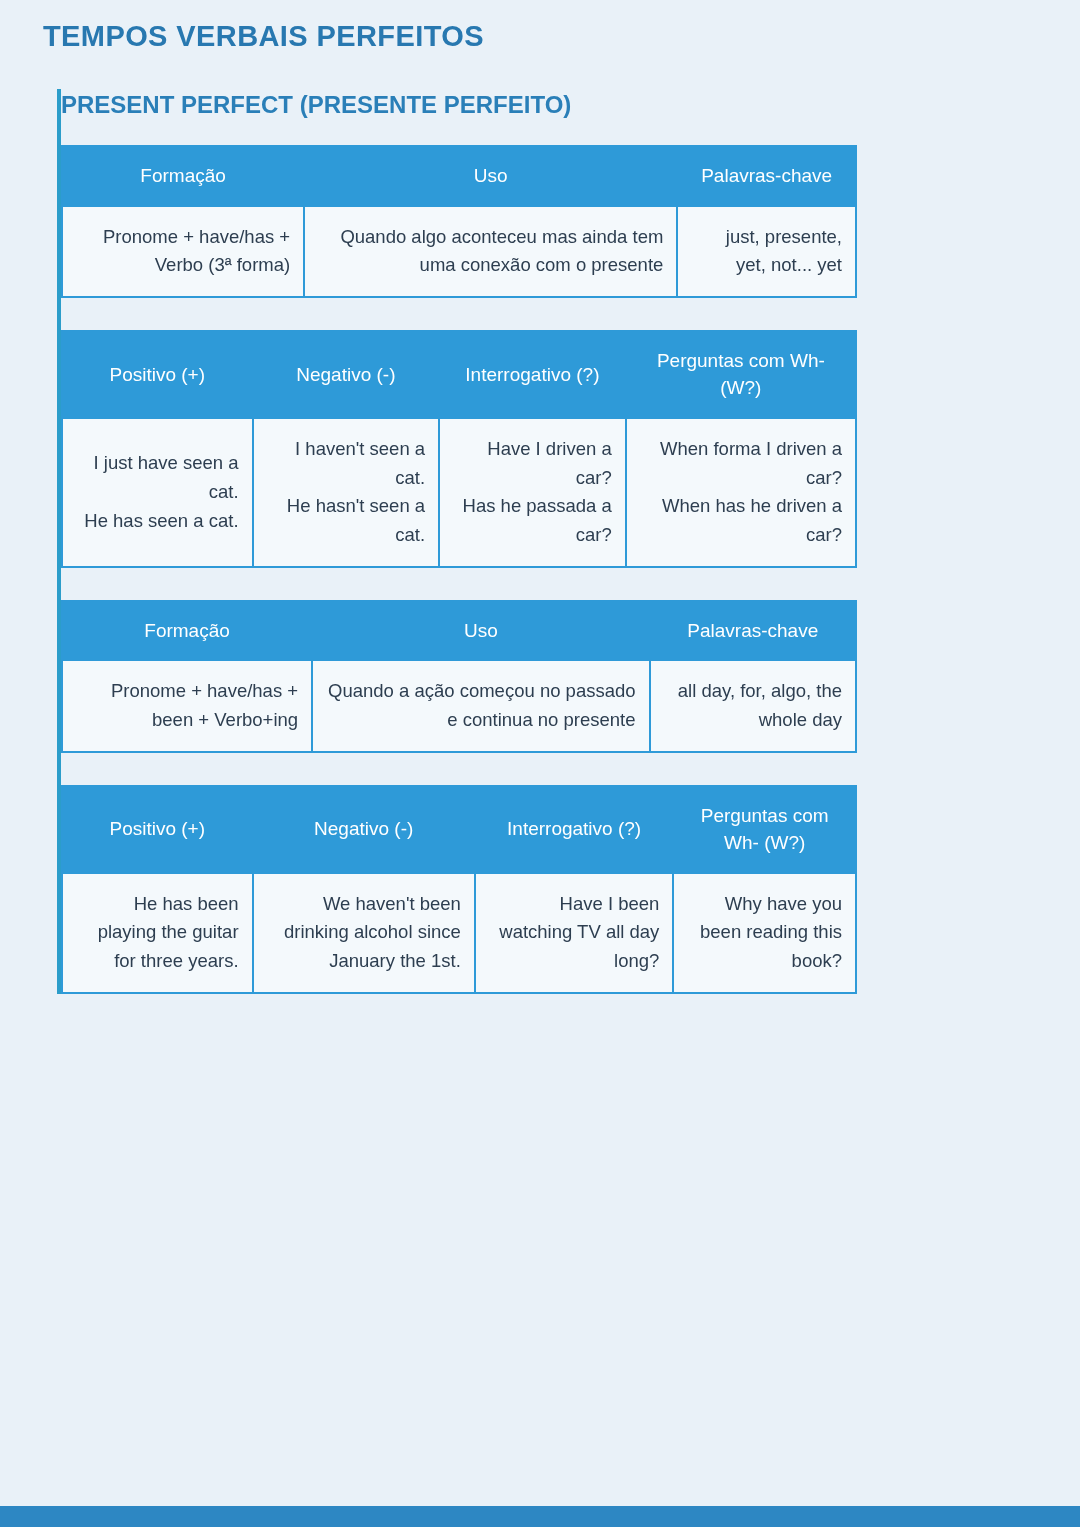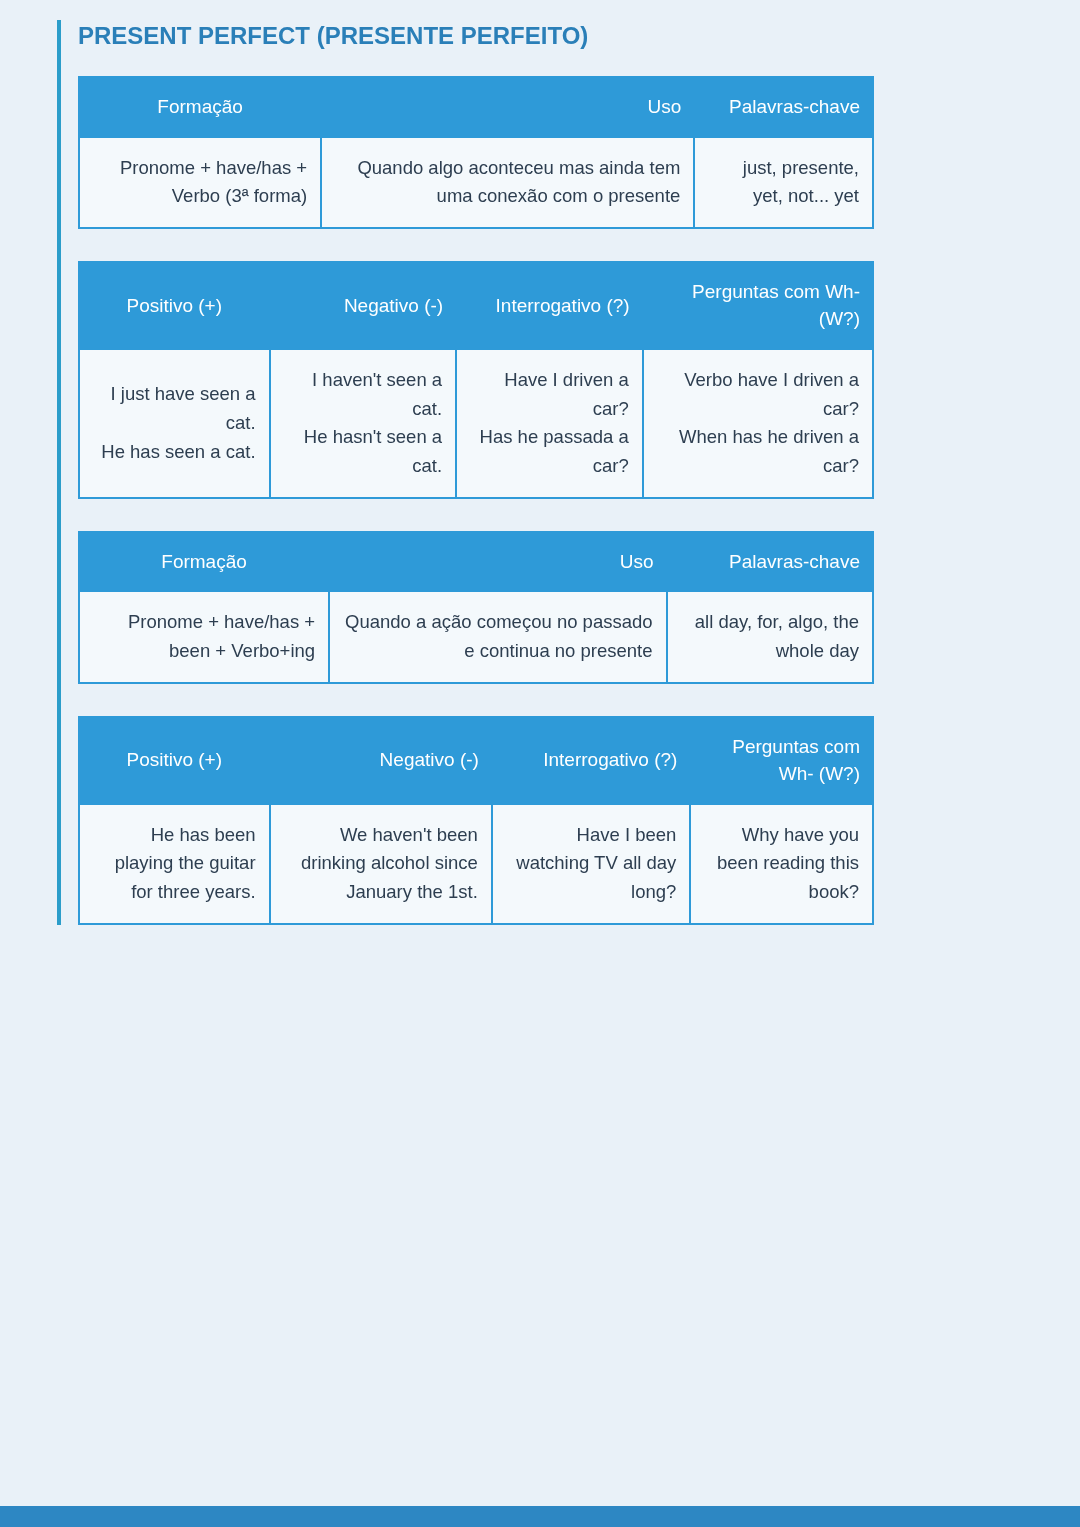--- a/index.html
+++ b/index.html
@@ -1,40 +1,41 @@
 <!DOCTYPE html>
 <html><head>
 <meta charset="utf-8">
 <style>
   * { margin:0; padding:0; box-sizing:border-box; }
   html,body { background:#e9f1f8; }
   body { font-family:"Liberation Sans","DejaVu Sans",sans-serif; color:#2d3e50; }
   .canvas { position:relative; width:1080px; height:1527px; background:#e9f1f8; overflow:hidden; margin:0 auto; }
   .page { padding:20px 0 0 43px; }
   h1 { color:#2878b0; font-size:29px; font-weight:700; letter-spacing:.4px; margin-bottom:36px; }
-  .sections { margin-left:14px; border-left:4px solid #2b9dca; padding-left:17px; }
+  .sections { margin-left:14px; border-left:4px solid #2b9dca; }
   .section h2 { color:#2a7fb8; font-size:24px; font-weight:600; margin-bottom:26px; padding-top:2px; }
   .section .desc { font-size:19px; line-height:1.7; color:#30445a; max-width:935px; margin-bottom:38px; padding-left:6px; }
   table.tbl { border-collapse:collapse; width:796px; table-layout:fixed; margin-bottom:32px; background:#2e9ad8; }
   table.tbl th {
     background:#2e9ad8; color:#ffffff; font-weight:500; font-size:19px;
     padding:15px 12px; border:2px solid #2e9ad8; line-height:1.45; text-align:center;
   }
-  table.tbl th + th { border-left:2px solid #9fd2ee;text-align:right; }
+  table.tbl th + th { border-left:2px solid #9fd2ee; }
   table.tbl td {
     background:#f4f9fc; font-size:18.5px; color:#2d3e50;
     padding:16px 13px; border:2px solid #2e9ad8; line-height:1.55; text-align:right; vertical-align:middle;
   }
   .footer-bar { position:absolute; left:0; bottom:0; width:1080px; height:21px; background:#2d87c3; }
 </style>
 </head>
 <body>
 
 <div class="canvas">
   <div class="page">
+    <h1>TEMPOS VERBAIS PERFEITOS</h1>
 
     <div class="sections">
 
       <section class="section">
         <h2>PRESENT PERFECT (PRESENTE PERFEITO)</h2>
 
         <table class="tbl">
           <colgroup>
               <col style="width:30.5%">
               <col style="width:47%">
@@ -79,21 +80,21 @@
               </td>
               <td>
                 <div>I haven't seen a cat.</div>
                 <div>He hasn't seen a cat.</div>
               </td>
               <td>
                 <div>Have I driven a car?</div>
                 <div>Has he passada a car?</div>
               </td>
               <td>
-                <div>Verbo have I driven a car?</div>
+                <div>When forma I driven a car?</div>
                 <div>When has he driven a car?</div>
               </td>
             </tr>
           </tbody>
         </table>
       </section>
 
       <section class="section">
 
         <table class="tbl">

